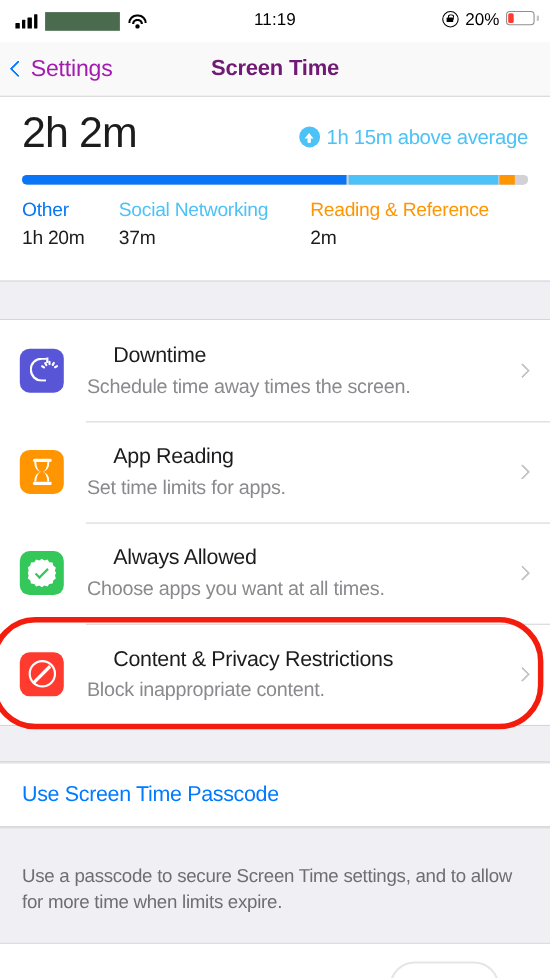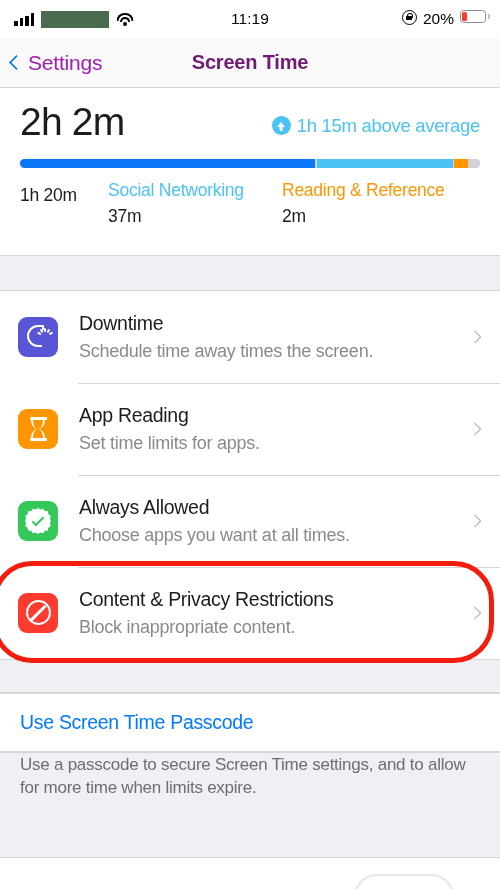--- a/index.html
+++ b/index.html
@@ -147,21 +147,21 @@
 
   
   .gap {
     background:#efeff4;
     border-top:0.5px solid #d6d6d8;
     border-bottom:0.5px solid #d6d6d8;
   }
   .gap.g1 { height:36px; margin-top:22px; }
   .gap.g2 { height:34px; }
   .gap.g3 {
-    height:109px; border-bottom:none; padding:0 20px 0 20px;
+    height:109px; border-bottom:none; padding:32px 20px 0 20px;
   }
 
   .group { background:#fff; }
   .row {
     display:flex; align-items:center;
     padding:11px 14px 11px 18px;
     position:relative; min-height:92px;
     cursor:pointer;
   }
   .row + .row .rowline {
@@ -169,21 +169,21 @@
     border-top:0.5px solid #d6d6d8;
   }
   .icon {
     width:40px; height:40px; border-radius:9px; flex:none;
     margin-right:21px;
     display:flex; align-items:center; justify-content:center;
     position:relative;
   }
   .row-text { flex:1; min-width:0; }
   .row-title {
-    font-size:19.5px; color:#1c1c1e; letter-spacing:-0.3px; line-height:1.25;
+    font-size:19.5px; color:#1c1c1e; letter-spacing:-0.3px; line-height:1.25;margin-left:24px;
   }
   .row-sub {
     font-size:18px; color:#8a8a8e; margin-top:5px;
     letter-spacing:-0.25px; line-height:1.25;
   }
   .chev-right {
     width:10px; height:10px; flex:none; margin-right:6px;
     border-top:2.2px solid #c4c4c6; border-right:2.2px solid #c4c4c6;
     transform:rotate(45deg); border-radius:1px;
   }
@@ -344,20 +344,21 @@
 
   <div class="bar">
       <div class="seg" style="flex: 64.8 0 0px; background: rgb(10, 118, 246);"></div>
       <div class="seg" style="flex: 29.9 0 0px; background: rgb(76, 194, 247);"></div>
       <div class="seg" style="flex: 3 0 0px; background: rgb(255, 149, 0);"></div>
       <div class="seg" style="flex: 2.3 0 0px; background: rgb(209, 209, 214);"></div>
     </div>
 
   <div class="legend">
     <div class="lg lg0">
+      <div class="lg-name" style="color: rgb(10, 118, 246);">Other</div>
       <div class="lg-val">1h 20m</div>
     </div>
     <div class="lg lg1">
       <div class="lg-name" style="color: rgb(76, 194, 247);">Social Networking</div>
       <div class="lg-val">37m</div>
     </div>
     <div class="lg lg2">
       <div class="lg-name" style="color: rgb(255, 149, 0);">Reading &amp; Reference</div>
       <div class="lg-val">2m</div>
     </div>

